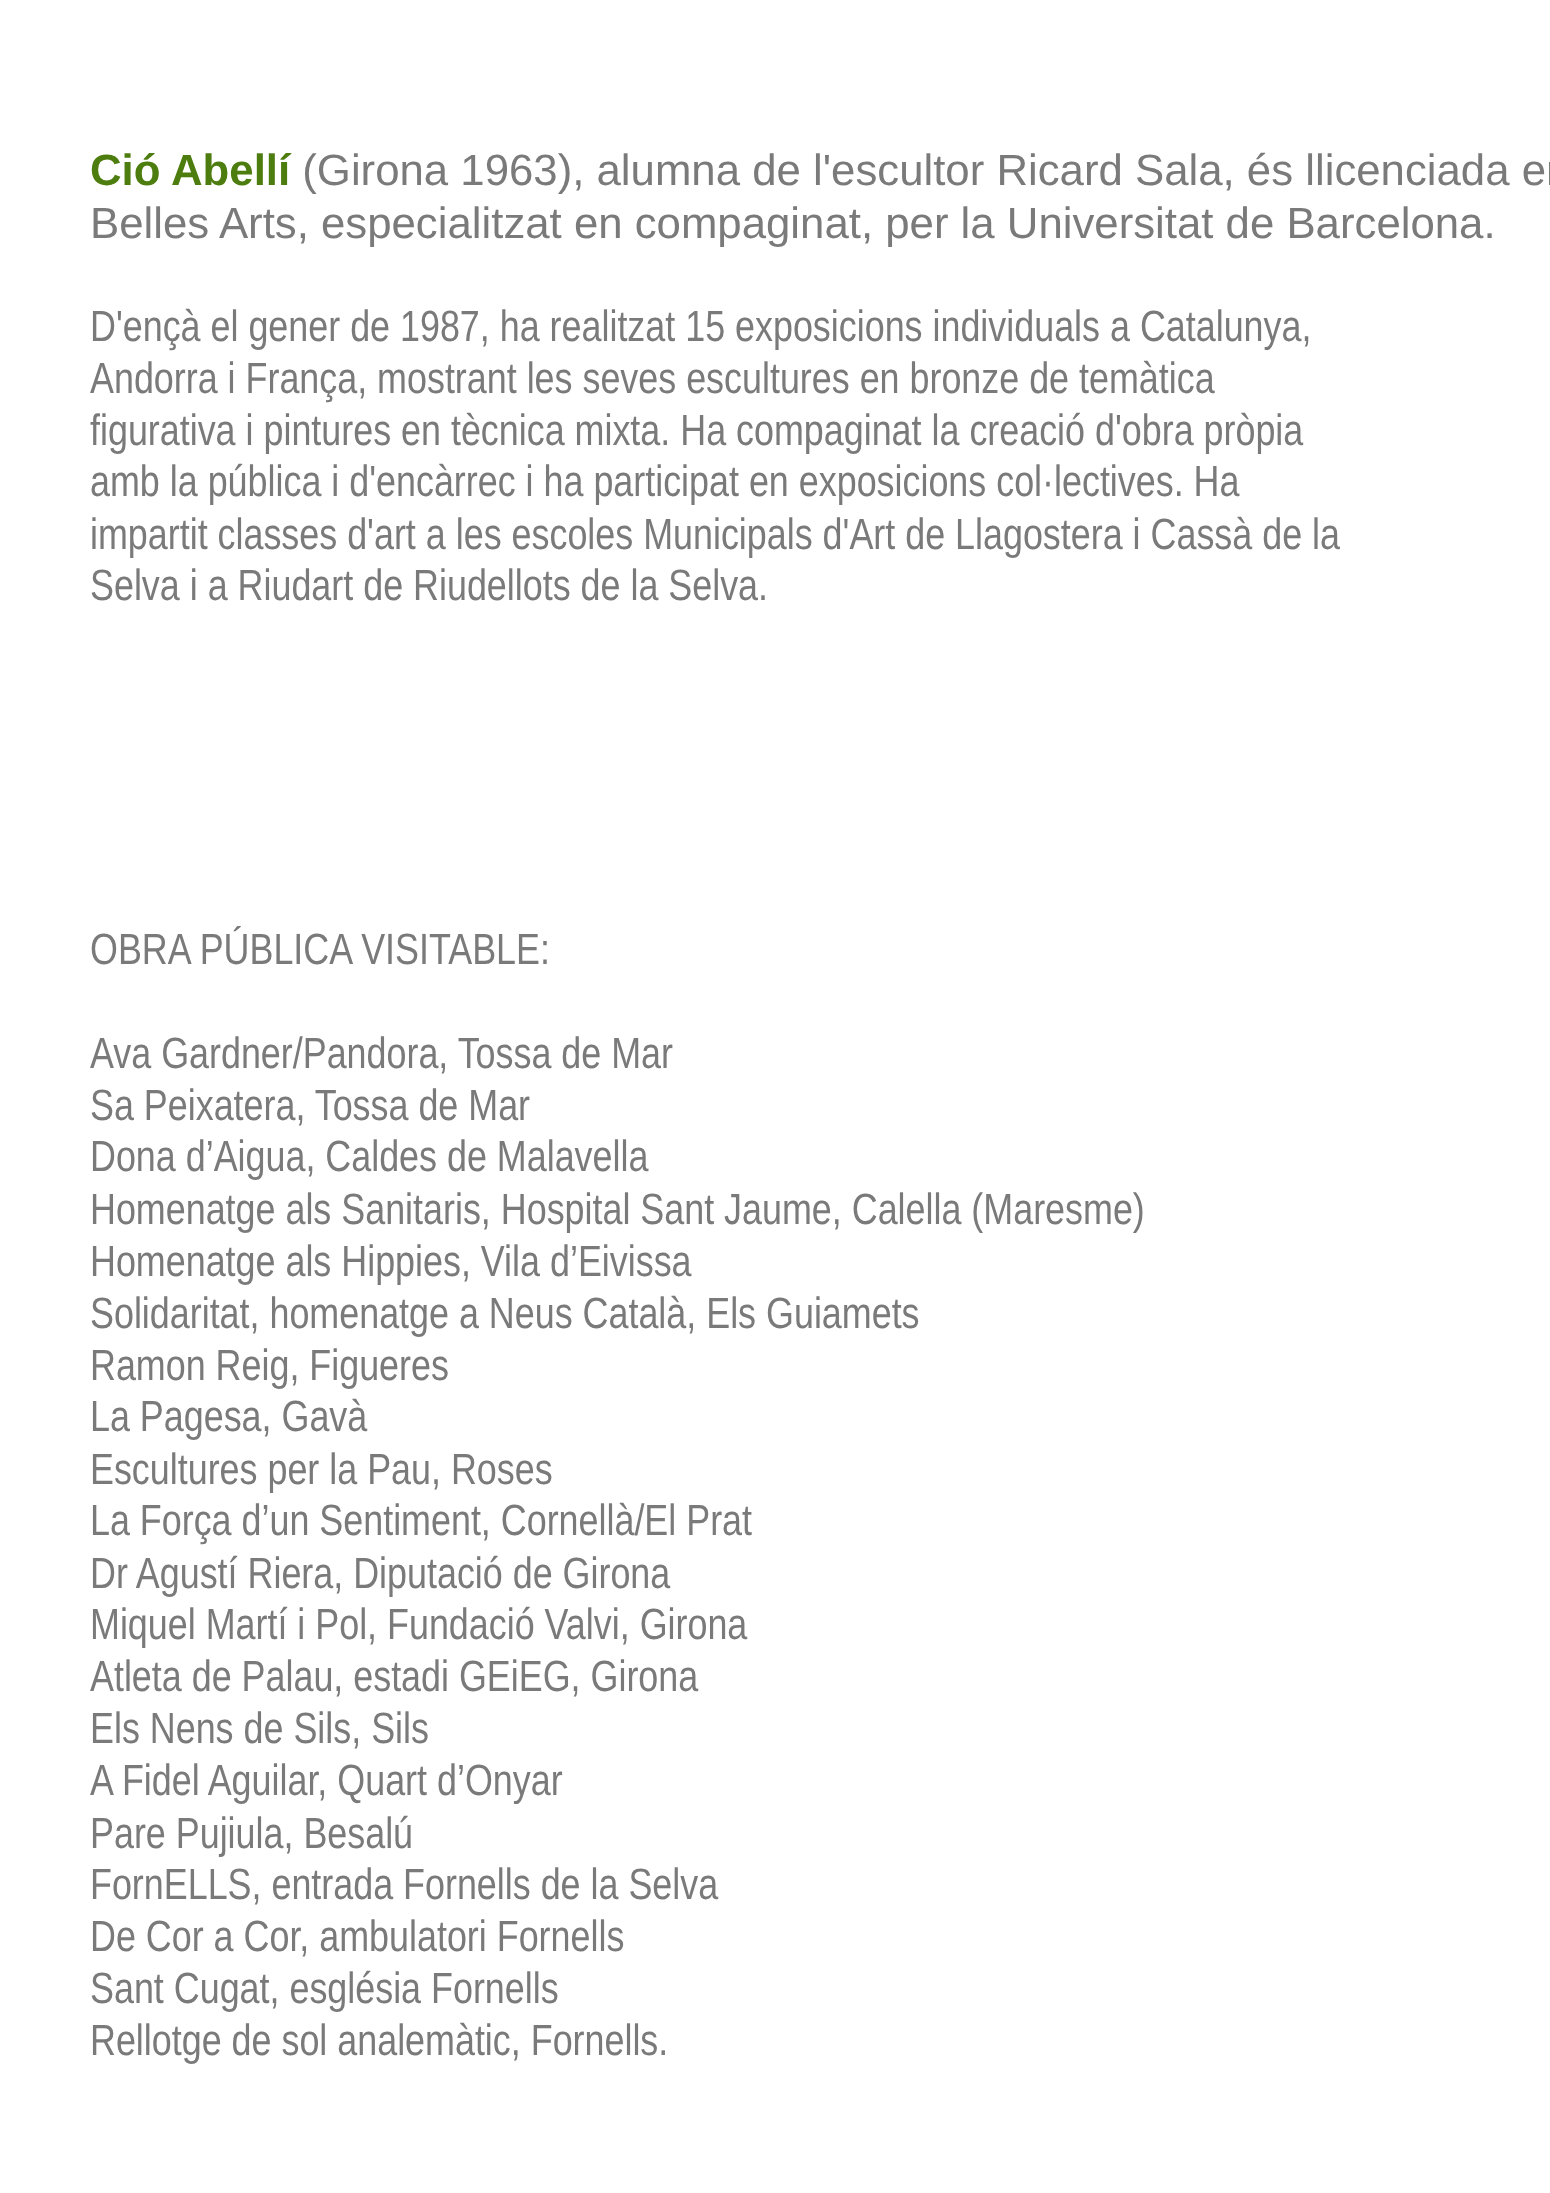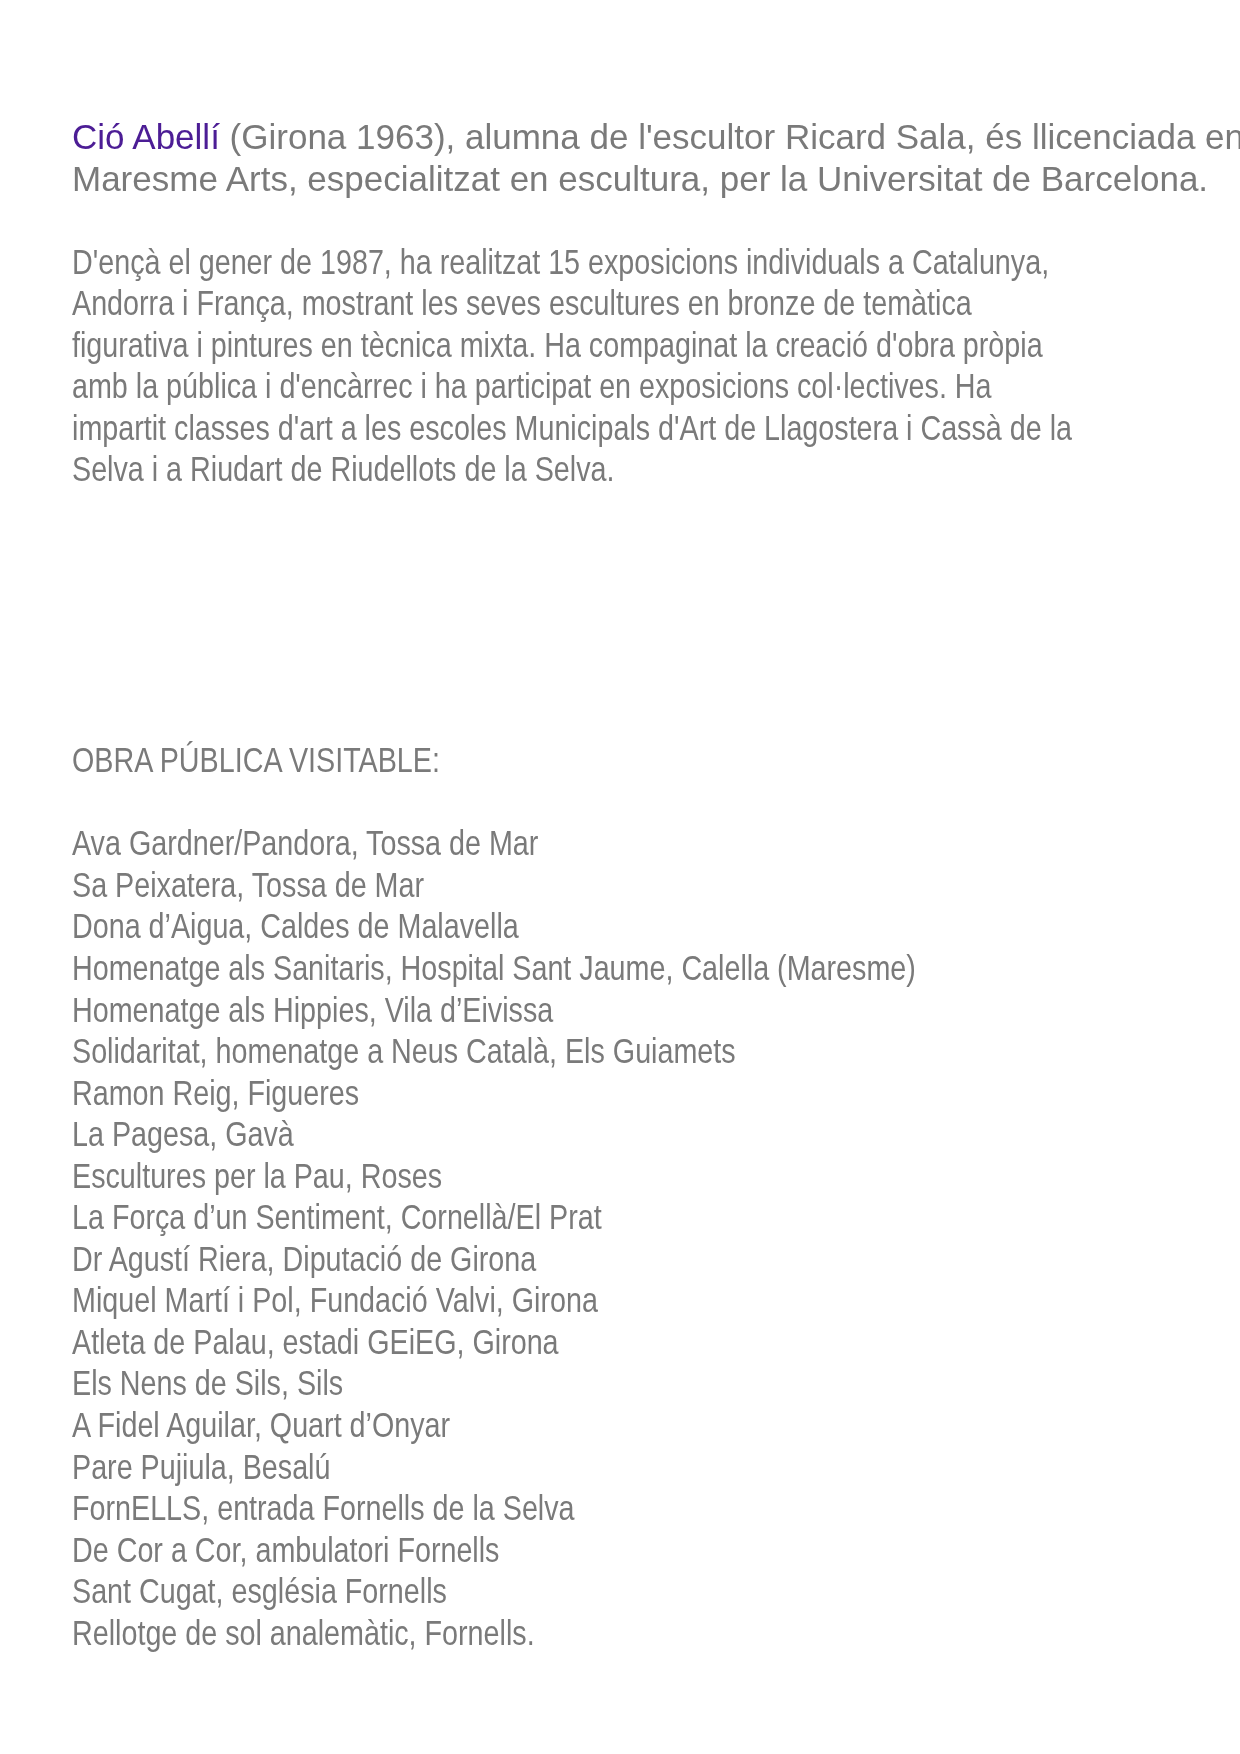--- a/index.html
+++ b/index.html
@@ -21,42 +21,42 @@
     font-size: 35px;
   }
   .line {
     height: 41.55px;
     line-height: 41.55px;
     white-space: nowrap;
     transform: scaleX(0.82);
     transform-origin: 0 50%;
   }
   .line b {
-    font-weight: 400;
-    color: #4c1d95;
+    font-weight: 700;
+    color: #4d7c0f;
   }
   .para { margin: 0; padding: 0; }
   .heading {
     margin: 0;
     font-size: 35px;
     font-weight: 400;
     color: #7a7a7a;
   }
   .spacer-1 { height: 41.55px; }
   .spacer-6 { height: 249.3px; }
 </style>
 </head>
 <body>
 
 <div class="page">
   <div class="doc">
 
     <p class="para">
       <span class="line"><b>Ció Abellí</b><span> (Girona 1963), alumna de l'escultor Ricard Sala, és llicenciada en</span></span>
-      <span class="line">Maresme Arts, especialitzat en escultura, per la Universitat de Barcelona.</span>
+      <span class="line">Belles Arts, especialitzat en compaginat, per la Universitat de Barcelona.</span>
     </p>
 
     <div class="spacer-1"></div>
 
     <div class="para">
 
     <div class="line">D'ençà el gener de 1987, ha realitzat 15 exposicions individuals a Catalunya,</div>
         <div class="line">Andorra i França, mostrant les seves escultures en bronze de temàtica</div>
         <div class="line">figurativa i pintures en tècnica mixta. Ha compaginat la creació d'obra pròpia</div>
         <div class="line">amb la pública i d'encàrrec i ha participat en exposicions col·lectives. Ha</div>

